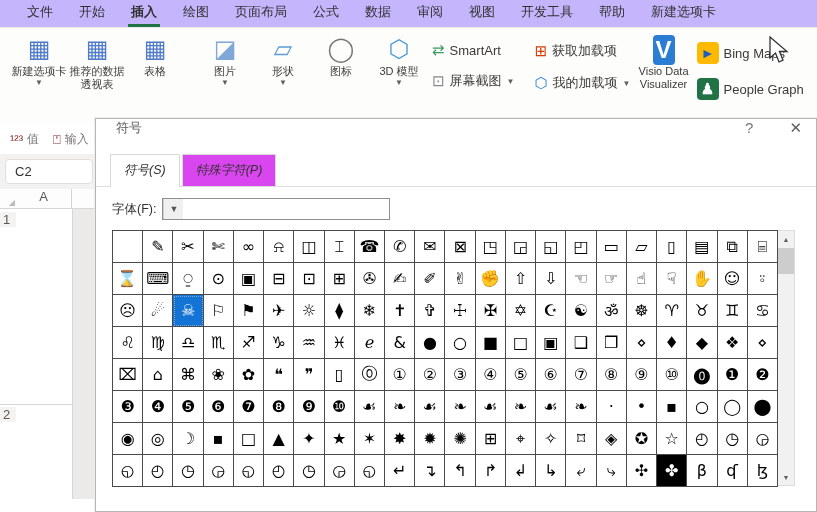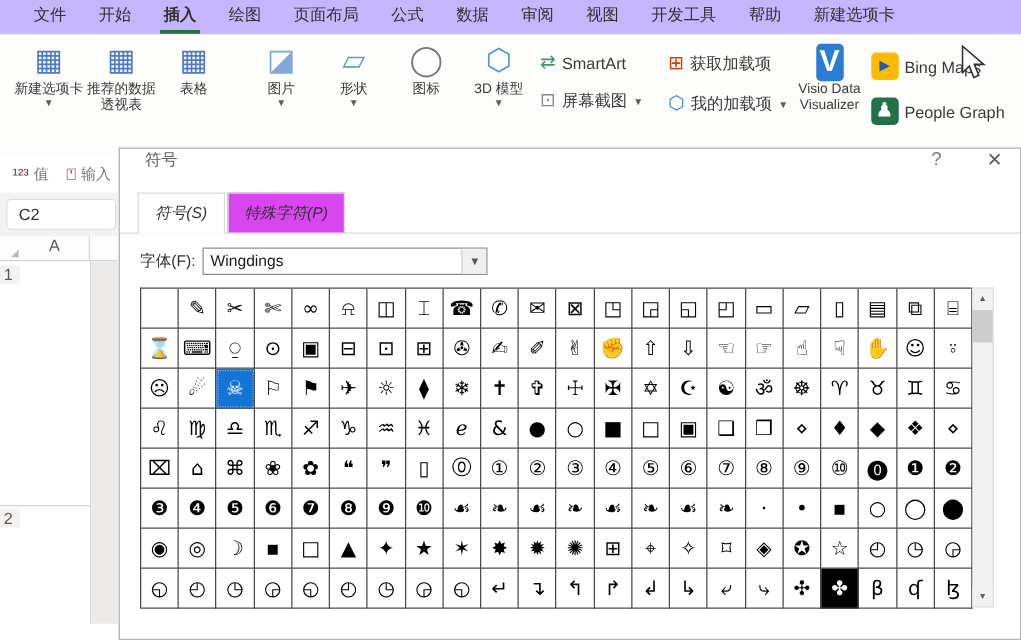--- a/index.html
+++ b/index.html
@@ -208,21 +208,20 @@
     <span class="dhelp">?</span>
     <span class="dclose">✕</span>
   </div>
   <div class="tabstrip">
       <div class="dtab active">符号(S)</div>
       <div class="dtab">特殊字符(P)</div>
     </div>
   <div class="fontrow">
     <span class="fontlabel">字体(F):</span>
     <div class="combo">
-      <span class="val">Wingdings</span>
       <span class="drop">▼</span>
     </div>
   </div>
   <div class="gridwrap">
     <div class="symgrid">
         <div class="sym"></div>
         <div class="sym">✎</div>
         <div class="sym">✂</div>
         <div class="sym">✄</div>
         <div class="sym">∞</div>

